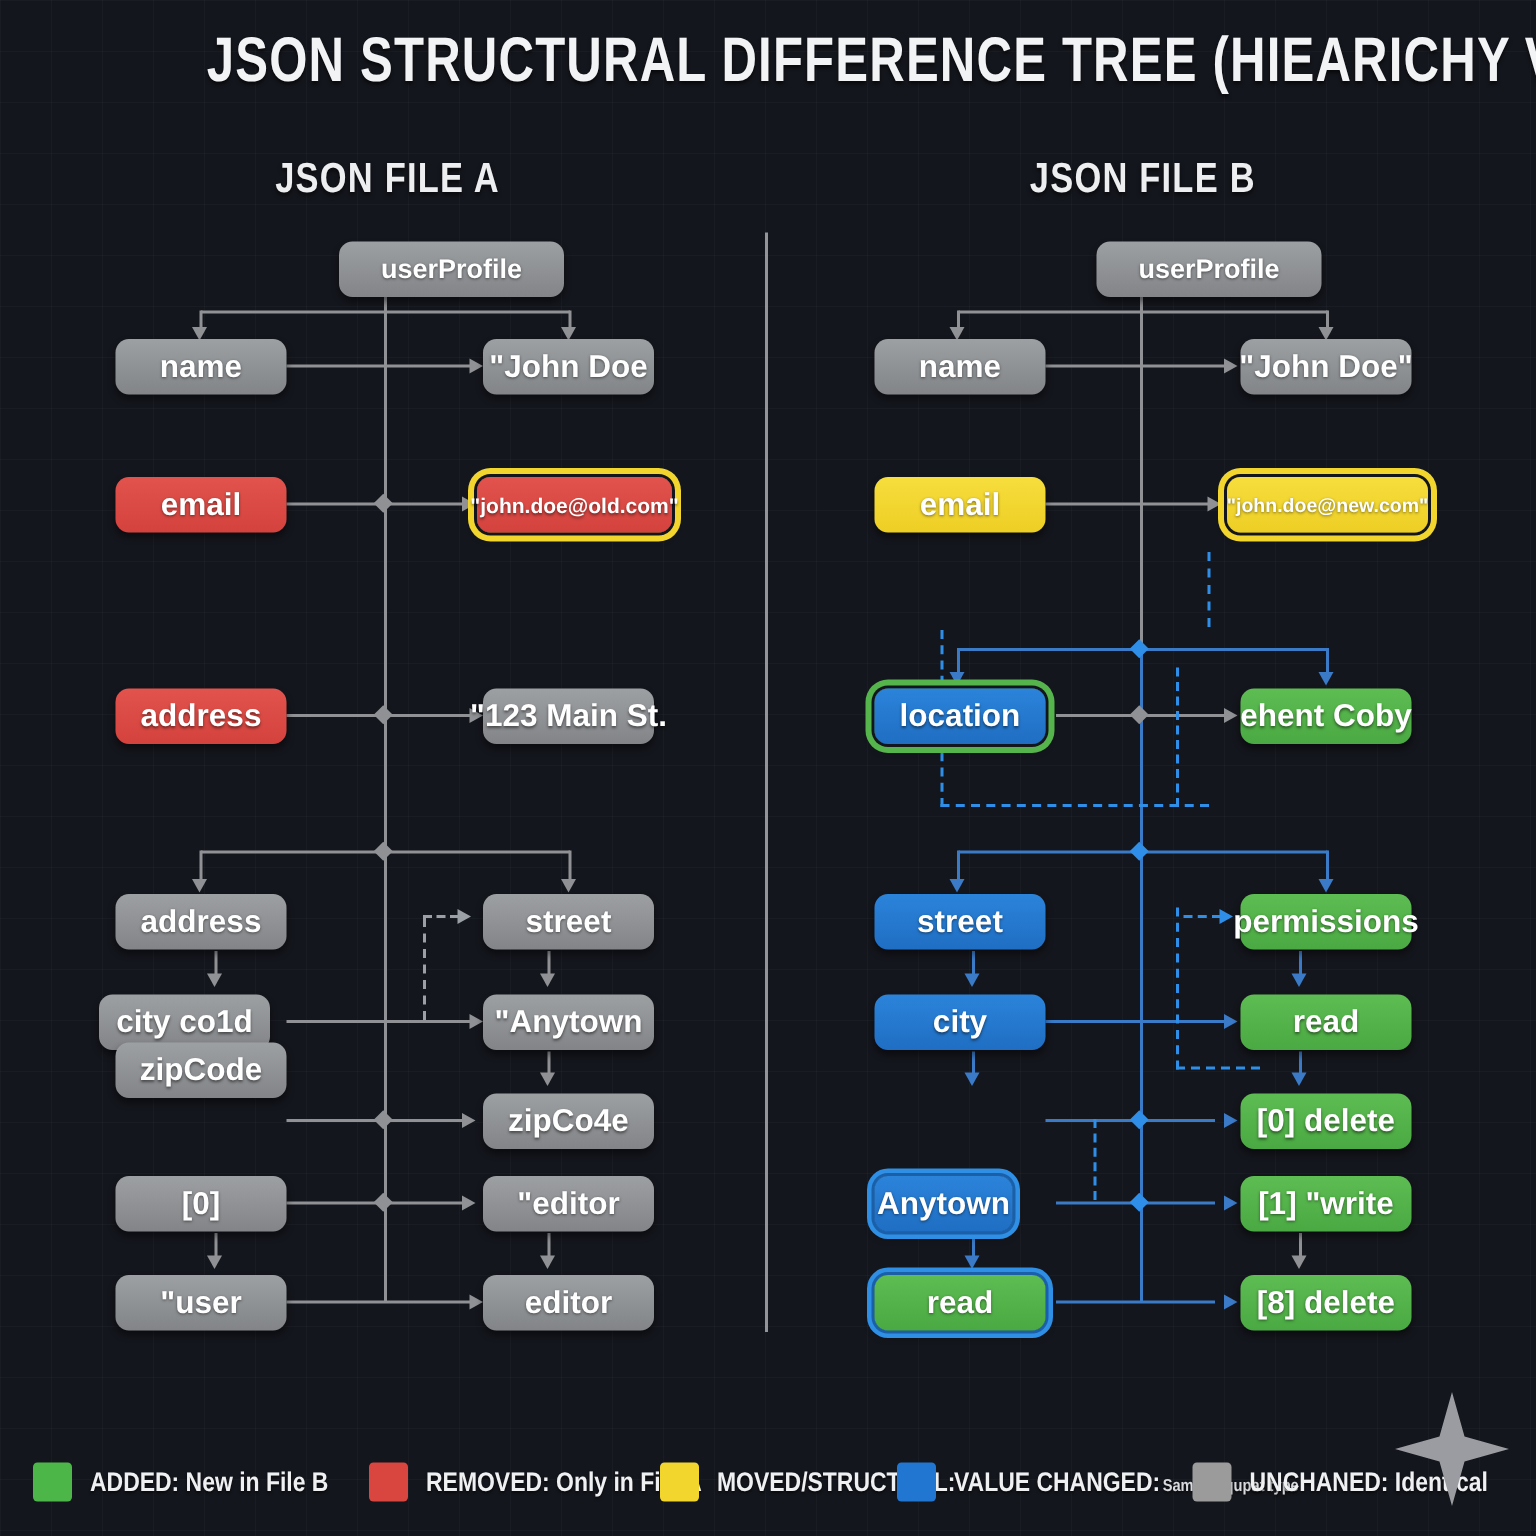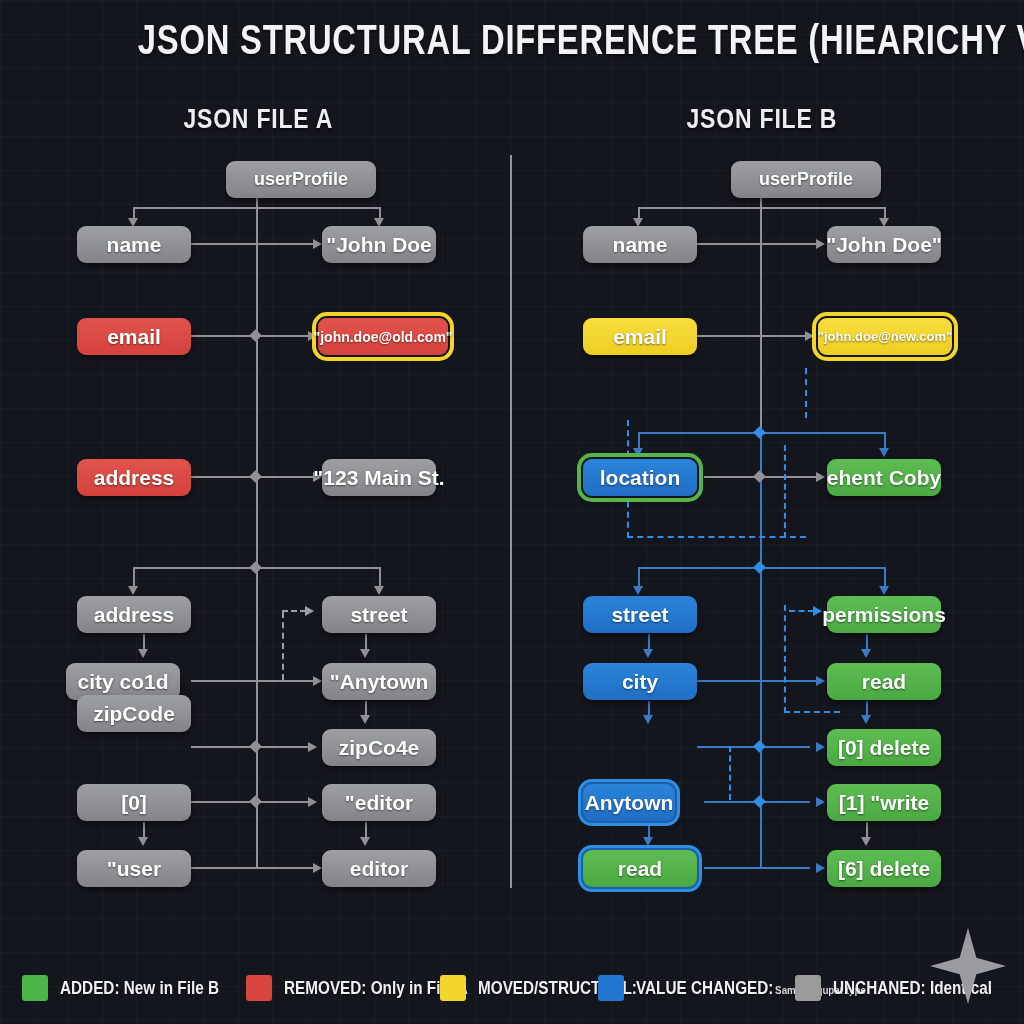--- a/index.html
+++ b/index.html
@@ -222,21 +222,21 @@
   <div class="nd blue ring-green" style="left:583px;top:459px;width:114px">location</div>
   <div class="nd green" style="left:827px;top:459px;width:114px">ehent Coby</div>
   <div class="nd blue" style="left:583px;top:596px;width:114px">street</div>
   <div class="nd green" style="left:827px;top:596px;width:114px">permissions</div>
   <div class="nd blue" style="left:583px;top:663px;width:114px">city</div>
   <div class="nd green" style="left:827px;top:663px;width:114px">read</div>
   <div class="nd green" style="left:827px;top:729px;width:114px">[0] delete</div>
   <div class="nd blue ring-blue" style="left:583px;top:784px;width:92px">Anytown</div>
   <div class="nd green" style="left:827px;top:784px;width:114px">[1] "write</div>
   <div class="nd green ring-blue" style="left:583px;top:850px;width:114px">read</div>
-  <div class="nd green" style="left:827px;top:850px;width:114px">[6] delete</div>
+  <div class="nd green" style="left:827px;top:850px;width:114px">[8] delete</div>
 
   <div class="sw sw-green" style="left:22px"></div>
   <div class="lg" style="left:60px">ADDED: New in File B</div>
   <div class="sw sw-red" style="left:246px"></div>
   <div class="lg" style="left:284px">REMOVED: Only in File A</div>
   <div class="sw sw-yellow" style="left:440px"></div>
   <div class="lg" style="left:478px">MOVED/STRUCTRAL:</div>
   <div class="sw sw-blue" style="left:598px"></div>
   <div class="lg" style="left:636px"><span>VALUE CHANGED:</span><span class="lgsub">Same Vqqupat type</span></div>
   <div class="sw sw-gray" style="left:795px"></div>

